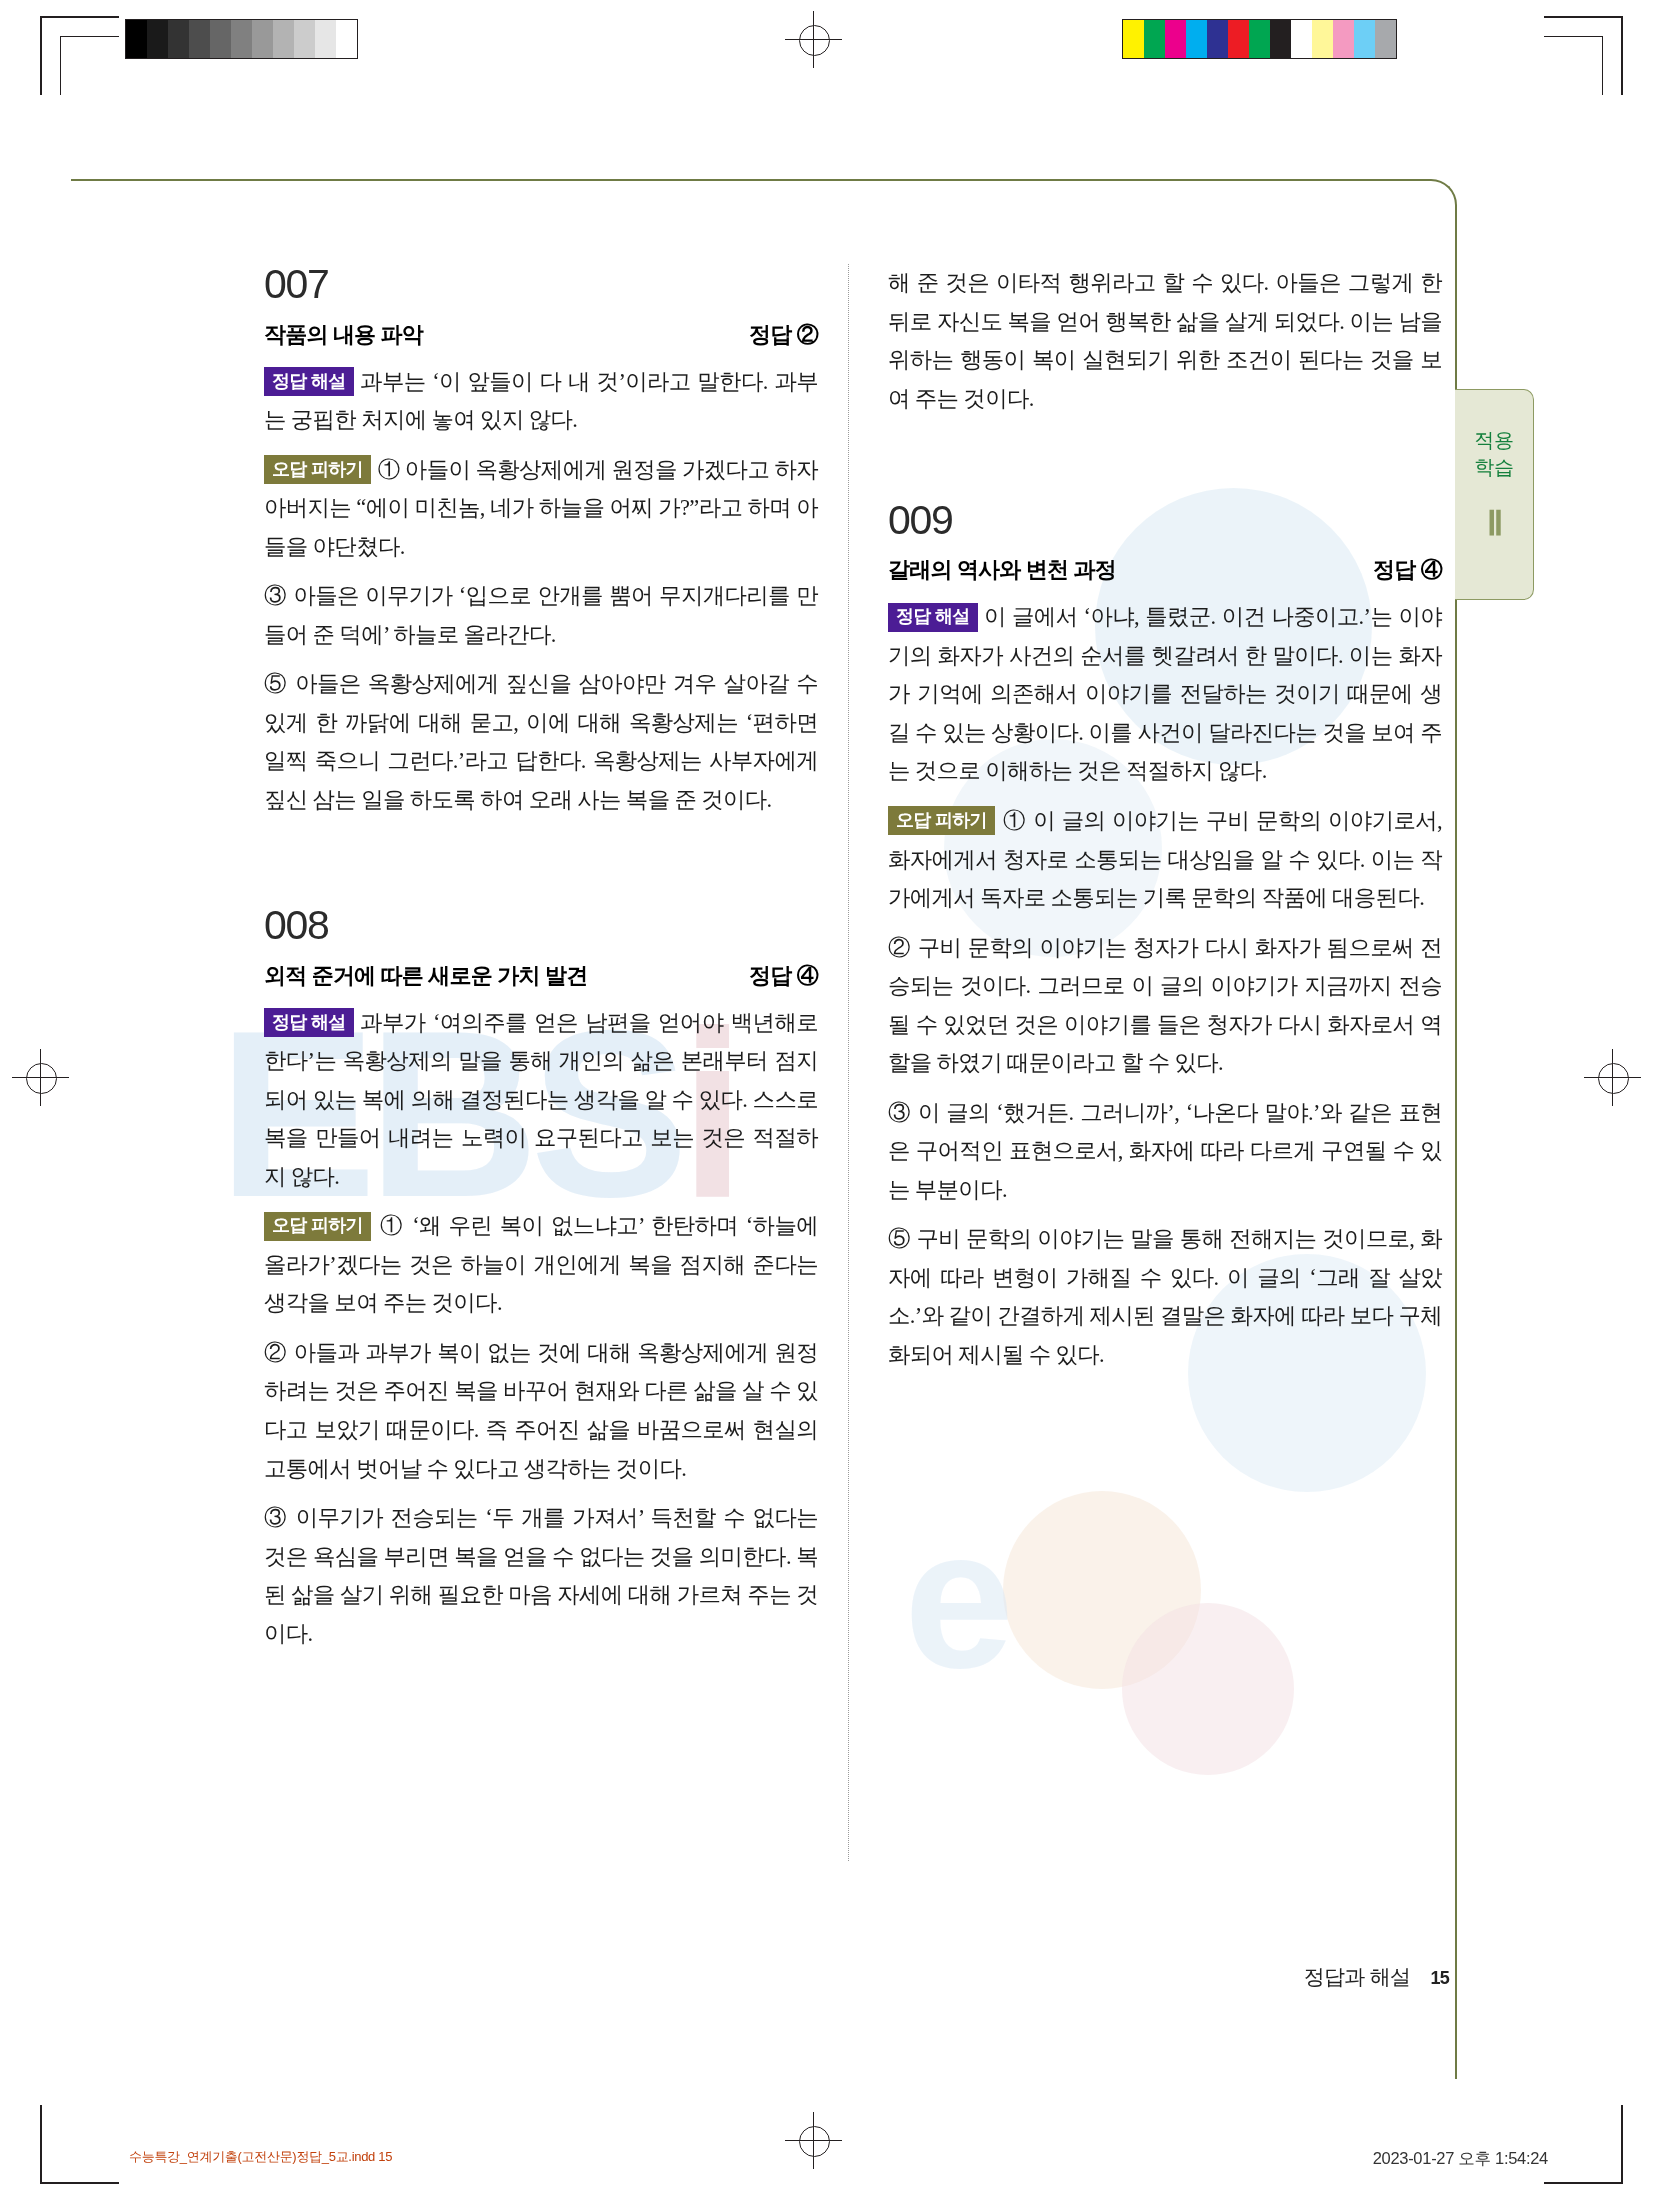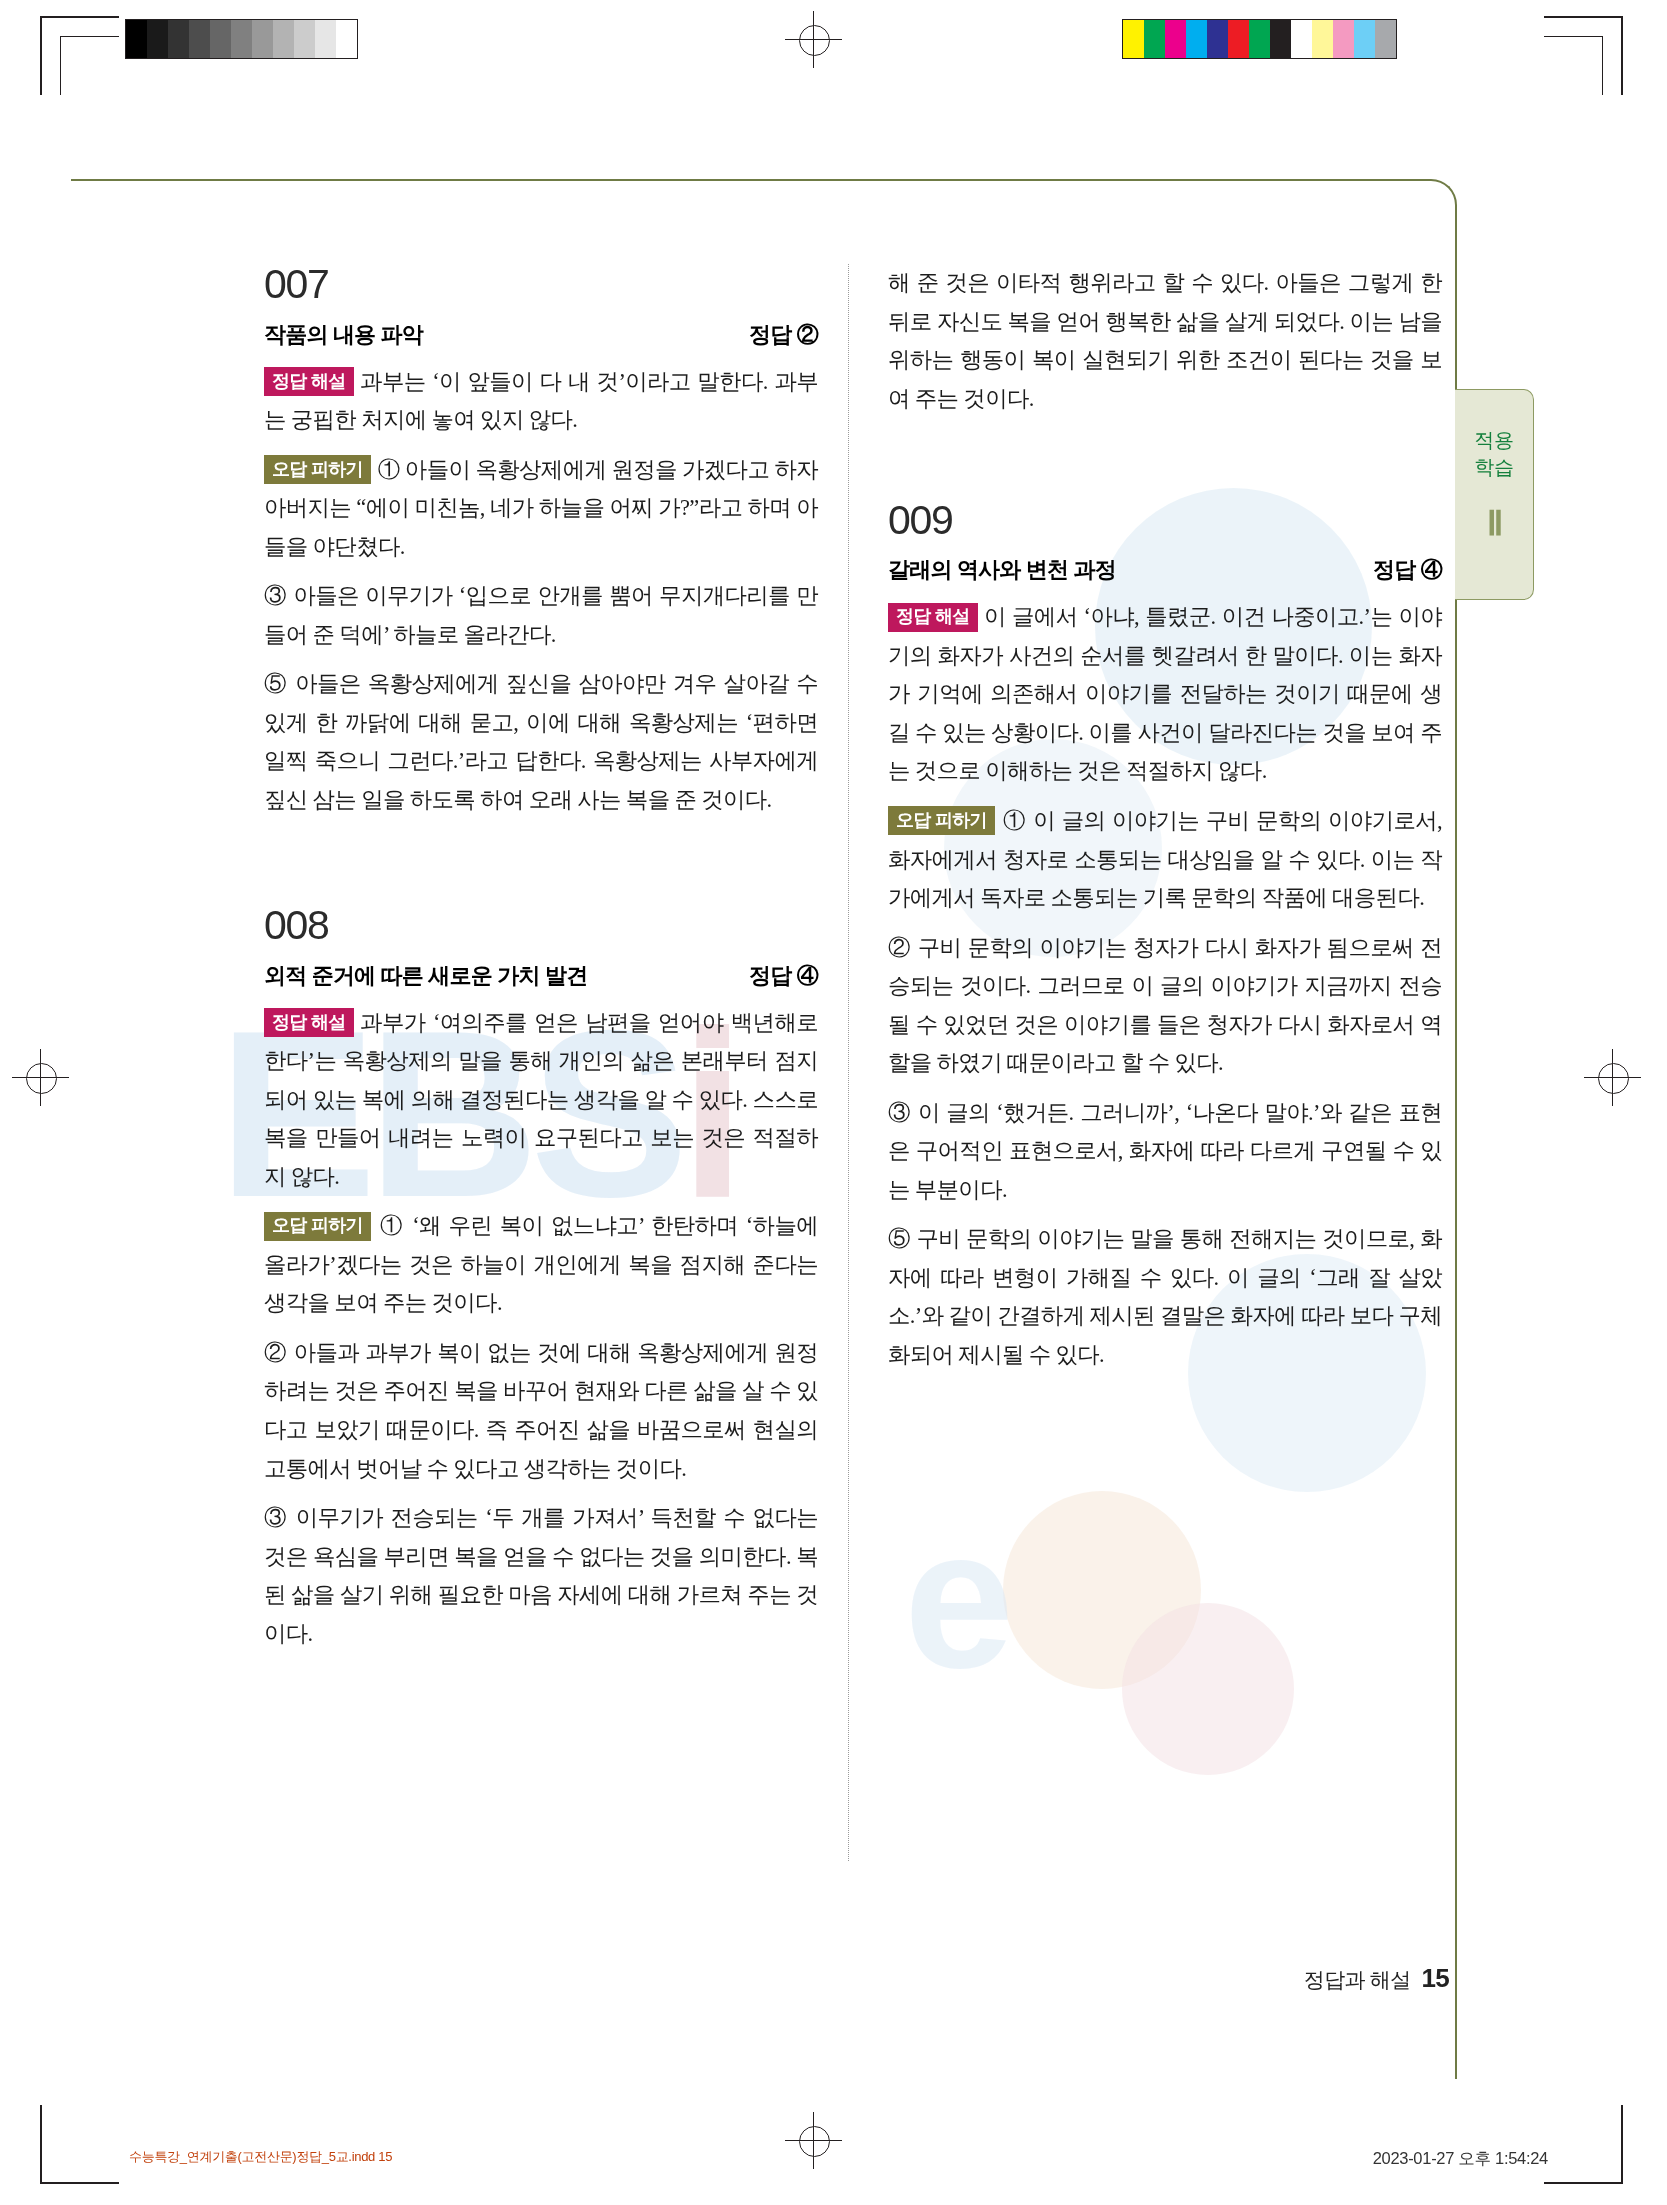--- a/index.html
+++ b/index.html
@@ -190,21 +190,21 @@
     font-size: 18px;
     font-weight: bold;
     color: #ffffff;
     background: #6b6b6b;
     padding: 2.6px 8px 4px 8px;
     margin-right: 6.6px;
     letter-spacing: -0.7px;
     vertical-align: 2px;
     line-height: 1.25;
   }
-  .tag.green { background: #be185d; }
+  .tag.green { background: #4c1d95; }
   .tag.olive { background: #7d7a3b; }
 
   p.body {
     margin: 0 0 2.6px 0;
     text-indent: 0;
   }
   p.body + p.body { margin-top: 11px; }
 
   .block { margin-bottom: 6.6px; }
   .gap-big { height: 79px; }
@@ -213,23 +213,23 @@
   .page-footer {
     position: absolute;
     right: 218px;
     top: 1963px;
     font-family: "Liberation Sans", sans-serif;
     font-size: 21px;
     color: #222;
     letter-spacing: -0.7px;
   }
   .page-footer .pnum {
-    font-size: 26px;
-    font-weight: bold;
-    margin-left: 11px;
+    font-size: 18px;
+    font-weight: bold;
+    margin-left: 20px;
   }
 
   .slug-left {
     position: absolute;
     left: 129px;
     top: 2148px;
     font-family: "Liberation Sans", sans-serif;
     font-size: 13px;
     color: #c2410c;
     letter-spacing: -0.3px;

